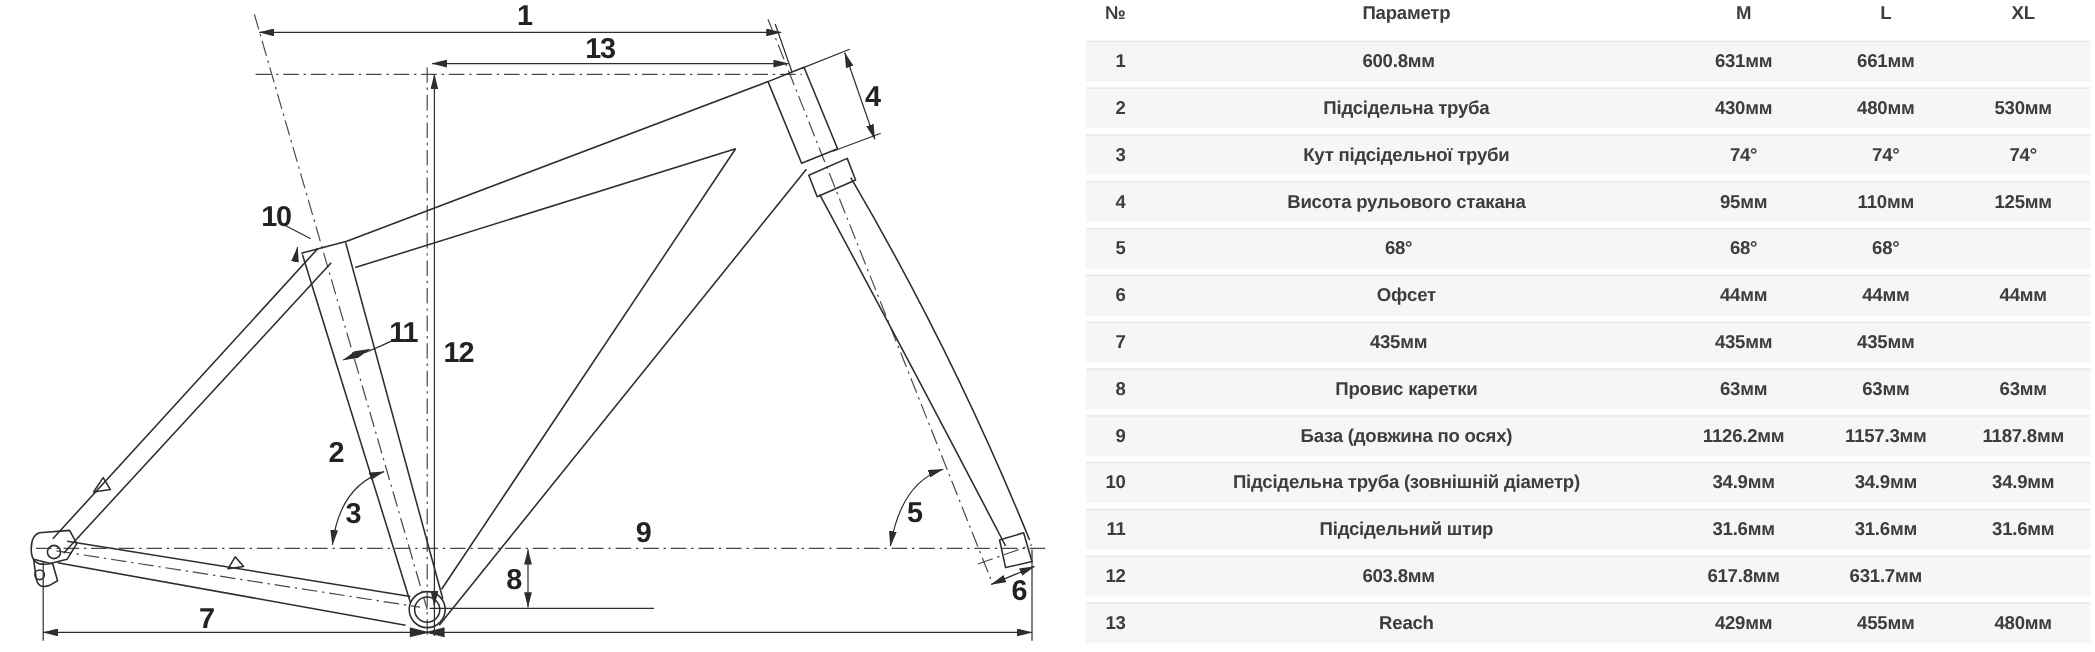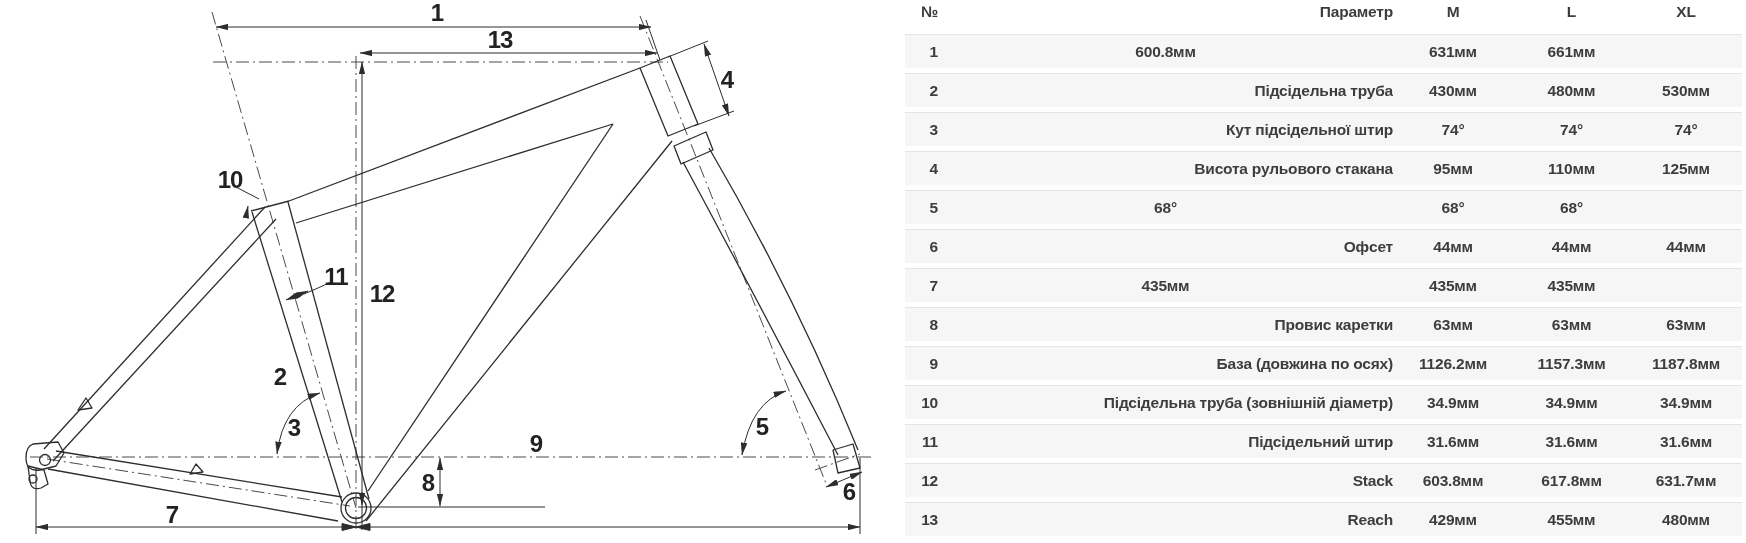--- a/index.html
+++ b/index.html
@@ -15,21 +15,21 @@
   
   .table-panel{position:absolute;left:900px;top:0;width:846px;height:543px;}
   .thead,.trow{display:grid;grid-template-columns:33px 1fr 120px 117px 112px;
                align-items:center;color:#3d3d3d;font-size:15.5px;font-weight:700;
                letter-spacing:-0.2px;margin-left:5px;margin-right:4px;}
   .thead{height:22px;margin-top:1px;background:#fff;}
   .trow{height:33px;margin-top:5px;background:#f6f6f6;border-top:1px solid #e4e4e4;}
   .trow:first-of-type{margin-top:11px;}
   .cell{white-space:nowrap;overflow:hidden;}
   .c-num{text-align:right;}
-  .c-param{padding-left:13px;text-align:right;}
+  .c-param{padding-left:13px;text-align:center;}
   .c-m,.c-l,.c-xl{text-align:center;}
 </style>
 </head>
 <body>
 
 <div class="layout">
 
   <div class="diagram-wrap">
   <svg width="910" height="543" viewBox="0 0 910 543">
     <defs>
@@ -138,21 +138,21 @@
         </div>
         <div class="trow">
           <div class="cell c-num">2</div>
           <div class="cell c-param">Підсідельна труба</div>
           <div class="cell c-m">430мм</div>
           <div class="cell c-l">480мм</div>
           <div class="cell c-xl">530мм</div>
         </div>
         <div class="trow">
           <div class="cell c-num">3</div>
-          <div class="cell c-param">Кут підсідельної штир</div>
+          <div class="cell c-param">Кут підсідельної труби</div>
           <div class="cell c-m">74°</div>
           <div class="cell c-l">74°</div>
           <div class="cell c-xl">74°</div>
         </div>
         <div class="trow">
           <div class="cell c-num">4</div>
           <div class="cell c-param">Висота рульового стакана</div>
           <div class="cell c-m">95мм</div>
           <div class="cell c-l">110мм</div>
           <div class="cell c-xl">125мм</div>
@@ -199,21 +199,20 @@
         </div>
         <div class="trow">
           <div class="cell c-num">11</div>
           <div class="cell c-param">Підсідельний штир</div>
           <div class="cell c-m">31.6мм</div>
           <div class="cell c-l">31.6мм</div>
           <div class="cell c-xl">31.6мм</div>
         </div>
         <div class="trow">
           <div class="cell c-num">12</div>
-          <div class="cell c-param">Stack</div>
           <div class="cell c-m">603.8мм</div>
           <div class="cell c-l">617.8мм</div>
           <div class="cell c-xl">631.7мм</div>
         </div>
         <div class="trow">
           <div class="cell c-num">13</div>
           <div class="cell c-param">Reach</div>
           <div class="cell c-m">429мм</div>
           <div class="cell c-l">455мм</div>
           <div class="cell c-xl">480мм</div>

